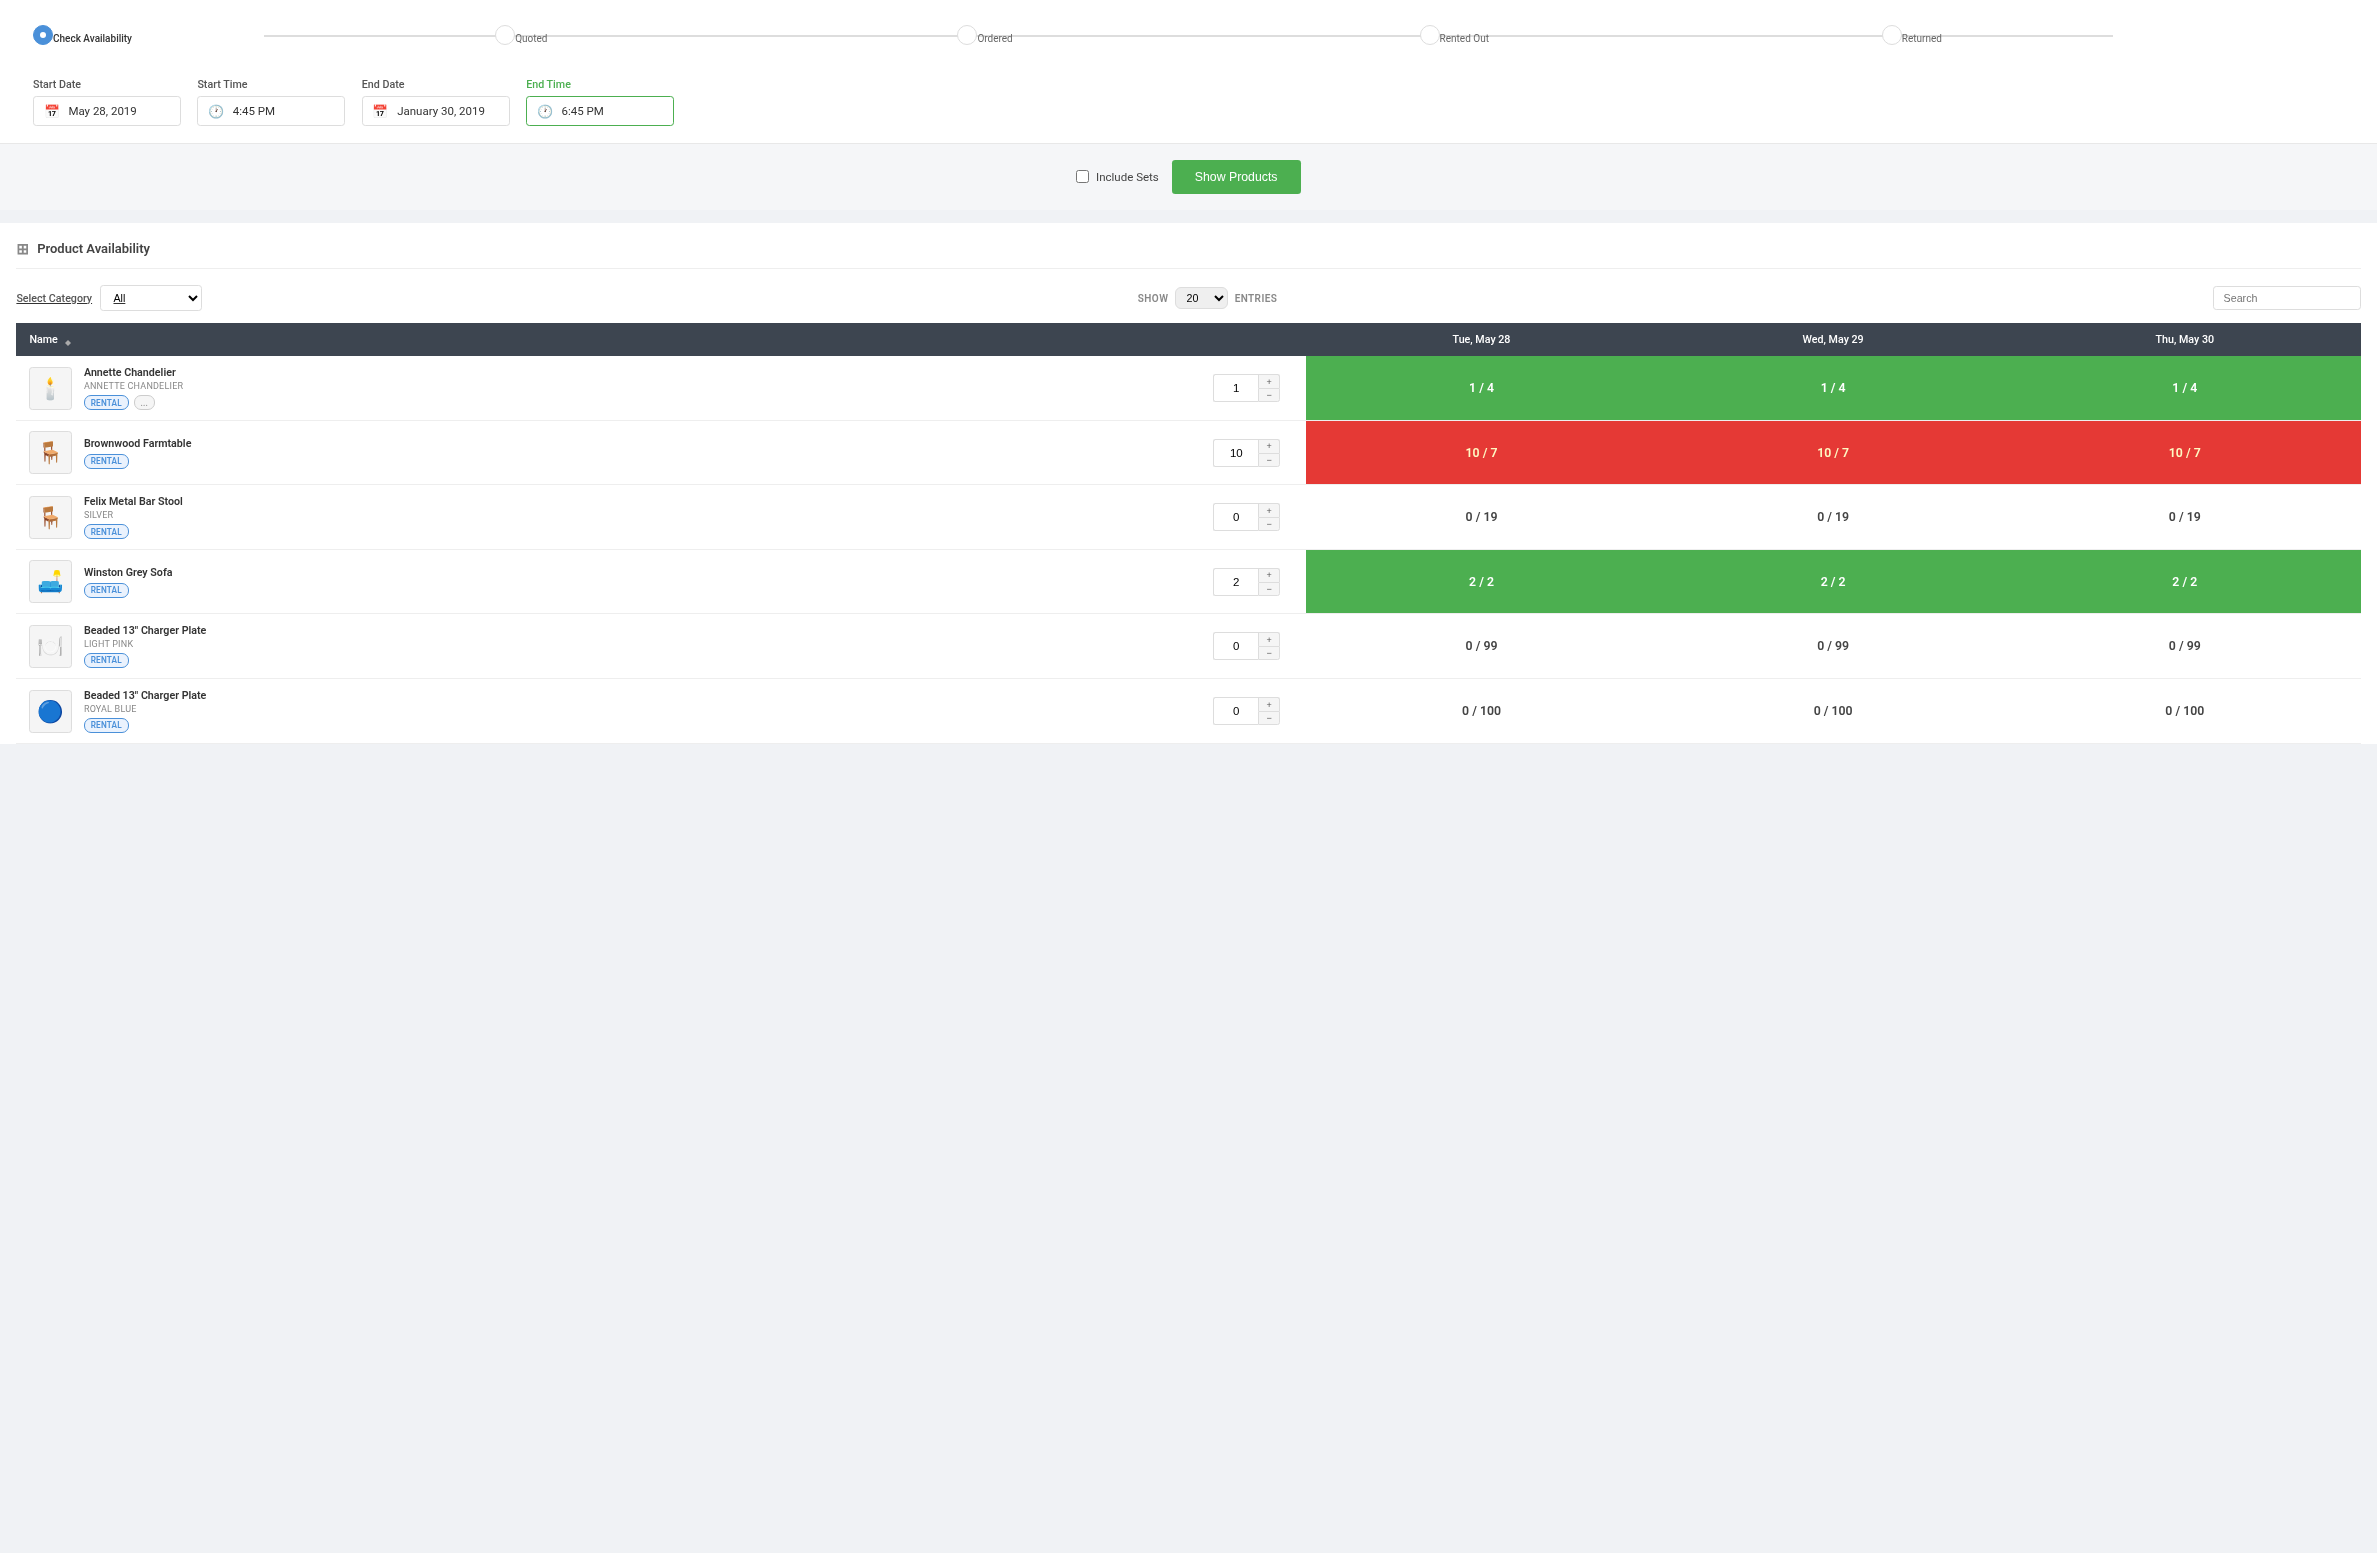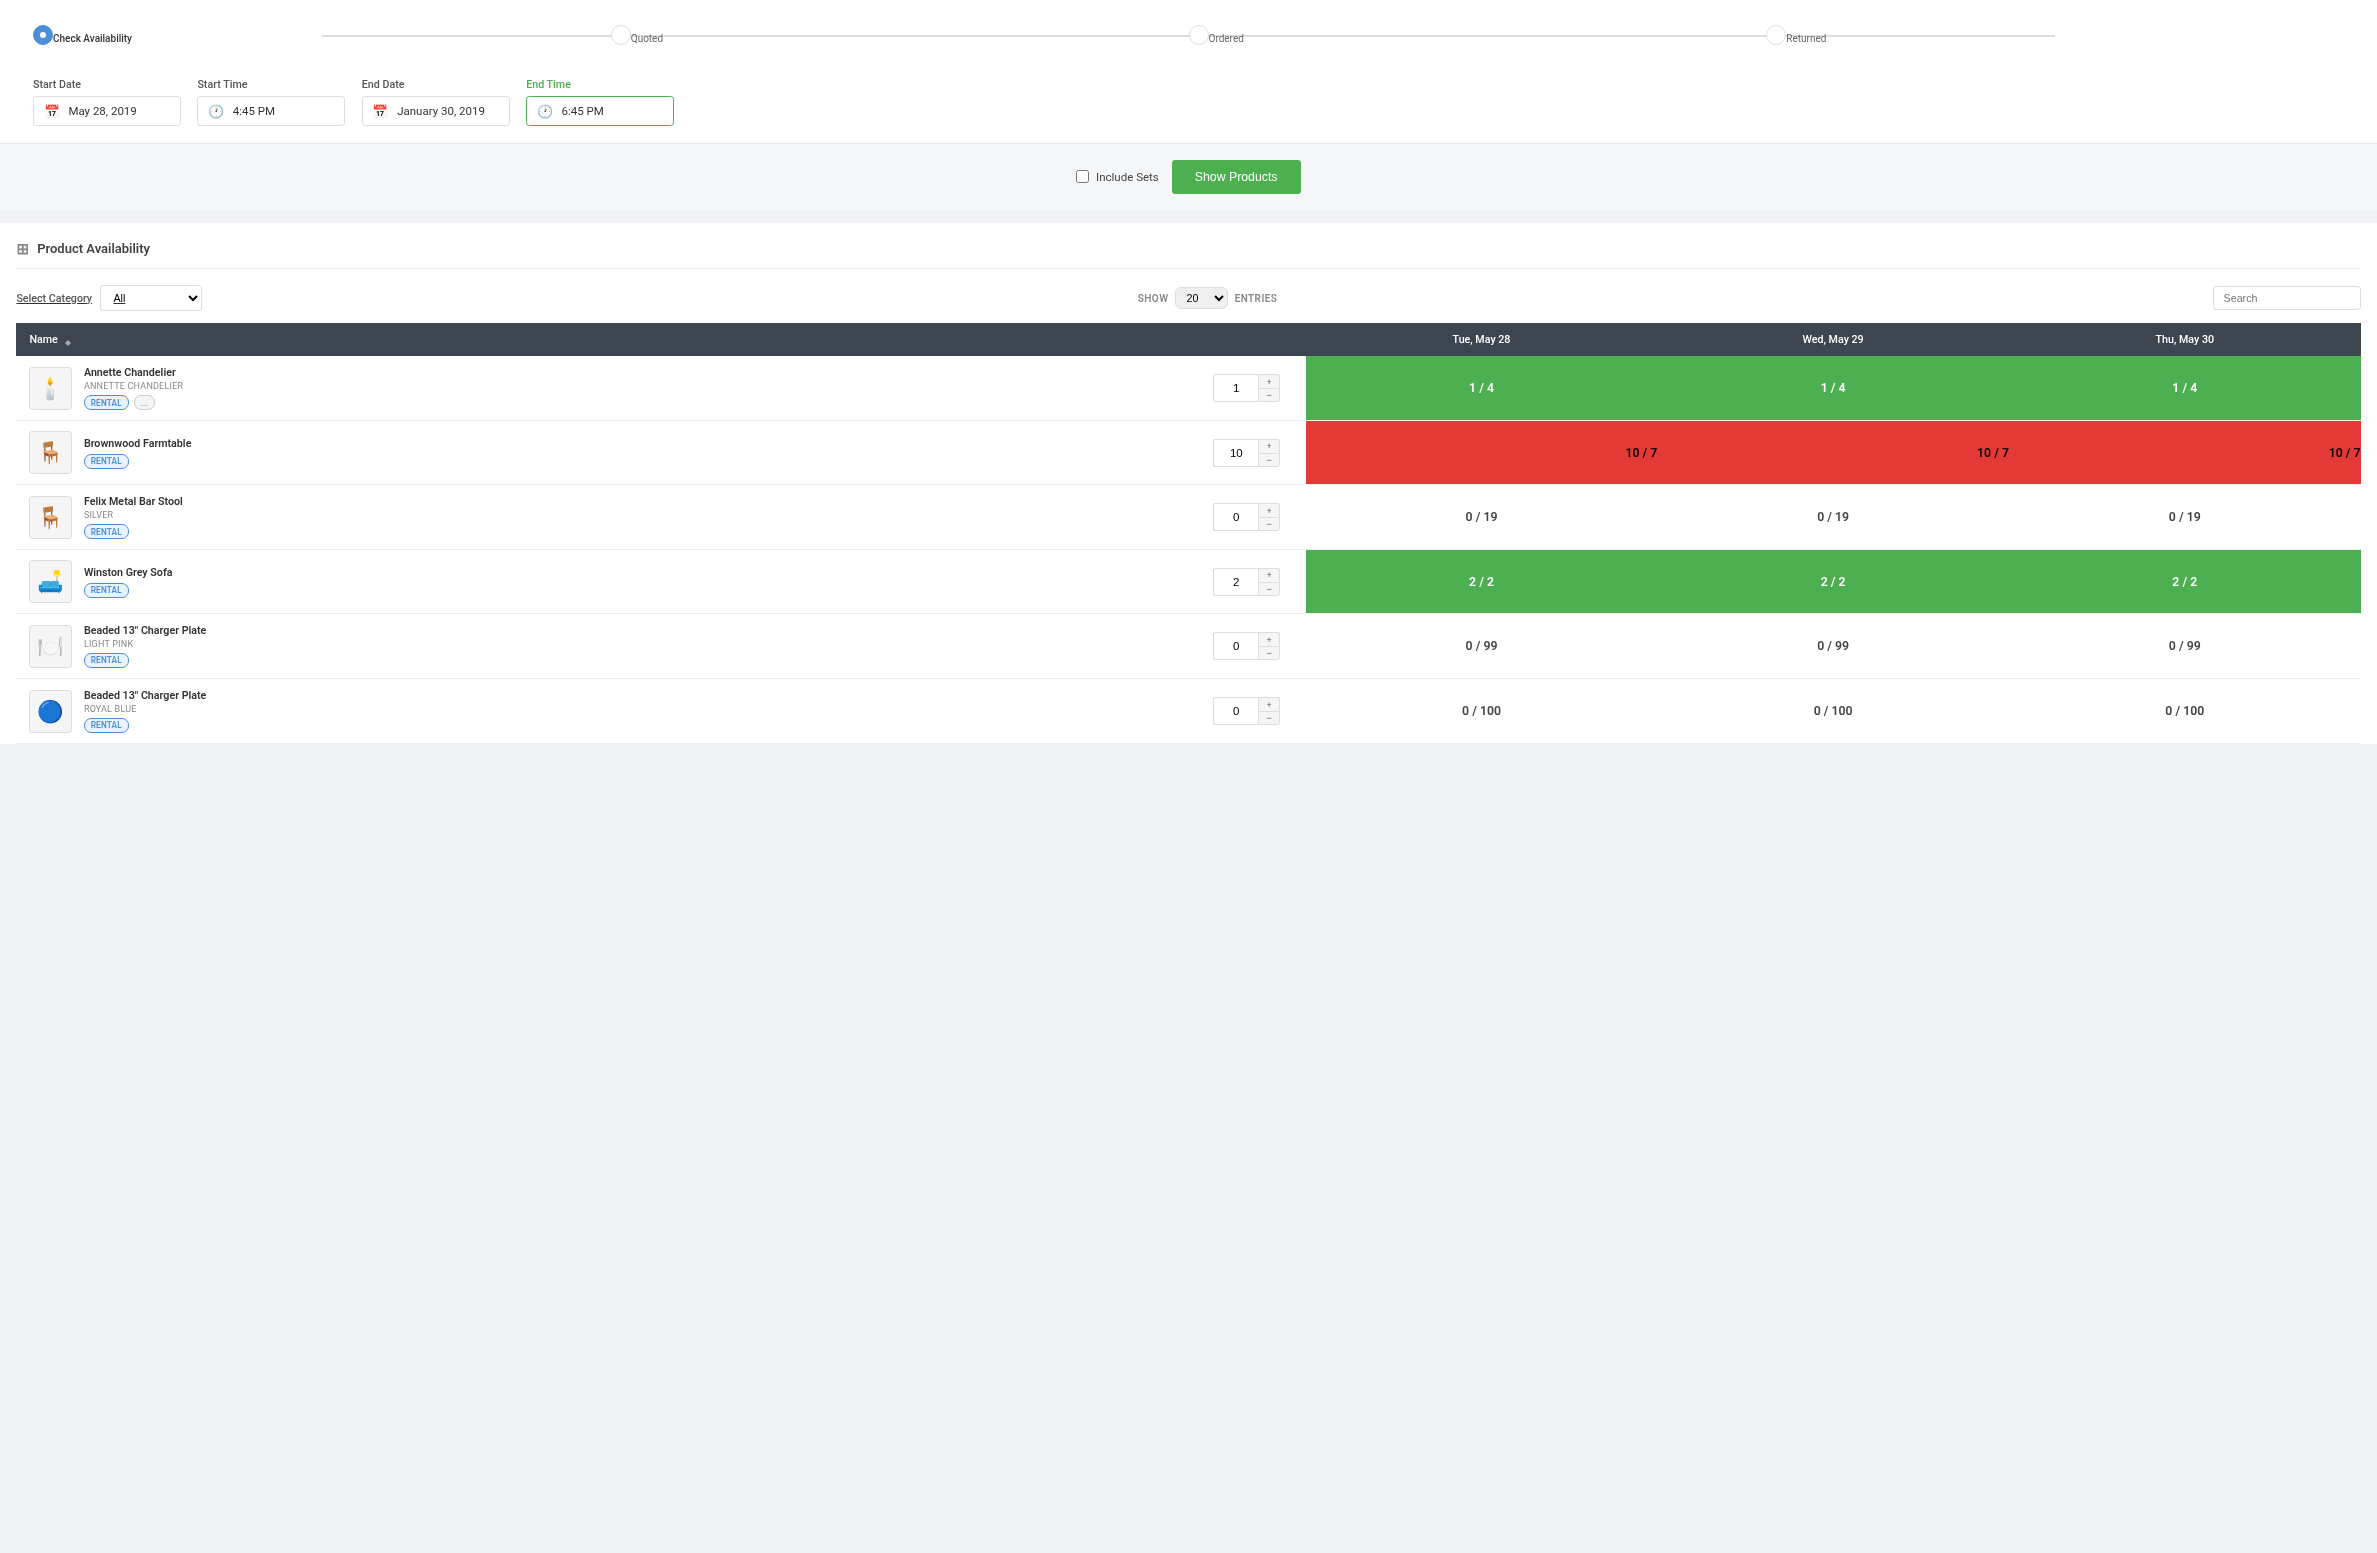--- a/index.html
+++ b/index.html
@@ -374,22 +374,21 @@
     }
     .avail-cell .avail-inner {
       padding: 18px 0;
     }
     .avail-green {
       background: #4caf50;
       color: #fff;
     }
     .avail-red {
       background: #e53935;
-      color: #000000;
-      text-align: right;
+      color: #fef9c3;
     }
     .avail-neutral {
       background: #fff;
       color: #444;
     }
 
     .middle-controls {
       display: flex;
       align-items: center;
       gap: 10px;
@@ -407,20 +406,24 @@
         </div>
       <div class="stepper-label active">Check Availability</div>
     </div>
     <div class="stepper-item">
       <div class="stepper-circle"></div>
       <div class="stepper-label">Quoted</div>
     </div>
     <div class="stepper-item">
       <div class="stepper-circle"></div>
       <div class="stepper-label">Ordered</div>
+    </div>
+    <div class="stepper-item">
+      <div class="stepper-circle"></div>
+      <div class="stepper-label">Rented Out</div>
     </div>
     <div class="stepper-item">
       <div class="stepper-circle"></div>
       <div class="stepper-label">Returned</div>
     </div>
   </div>
 
   <div class="date-fields">
     <div class="field-group">
       <label>Start Date</label>

